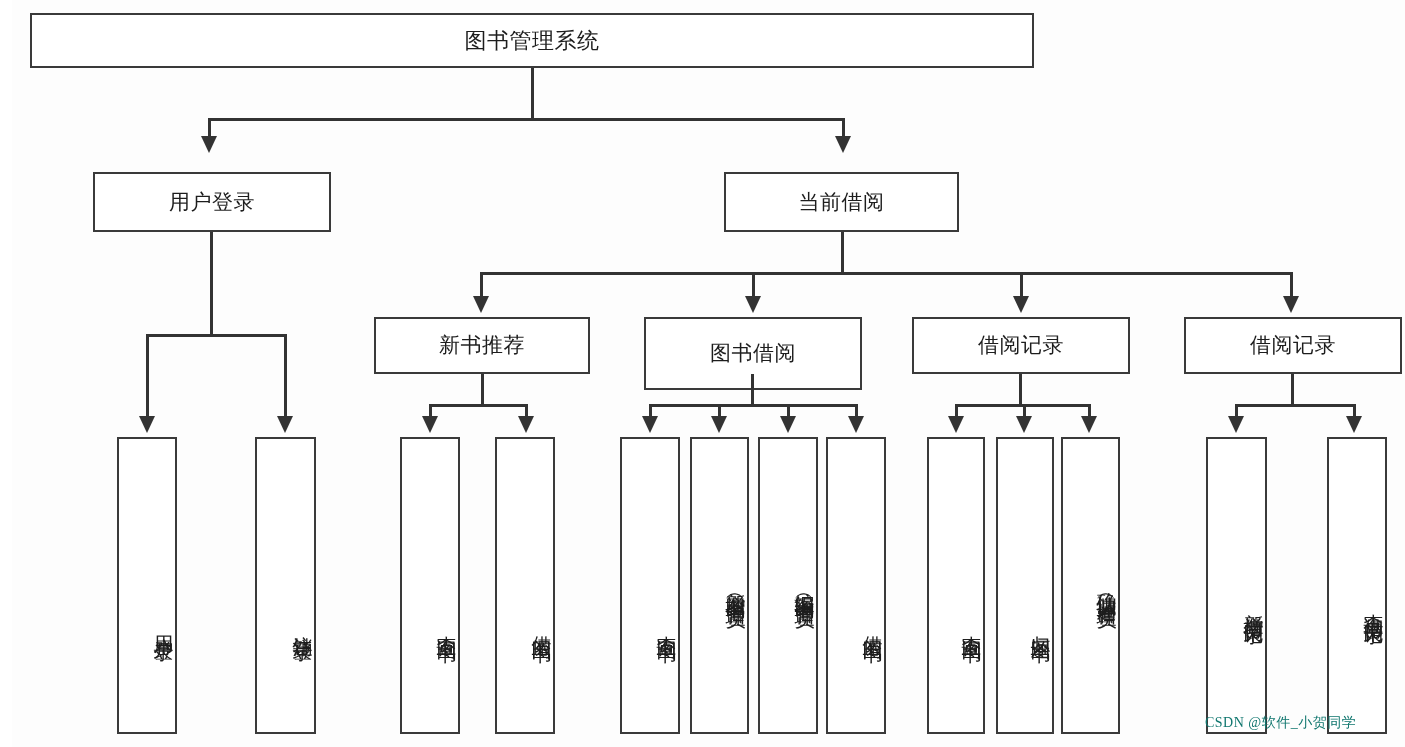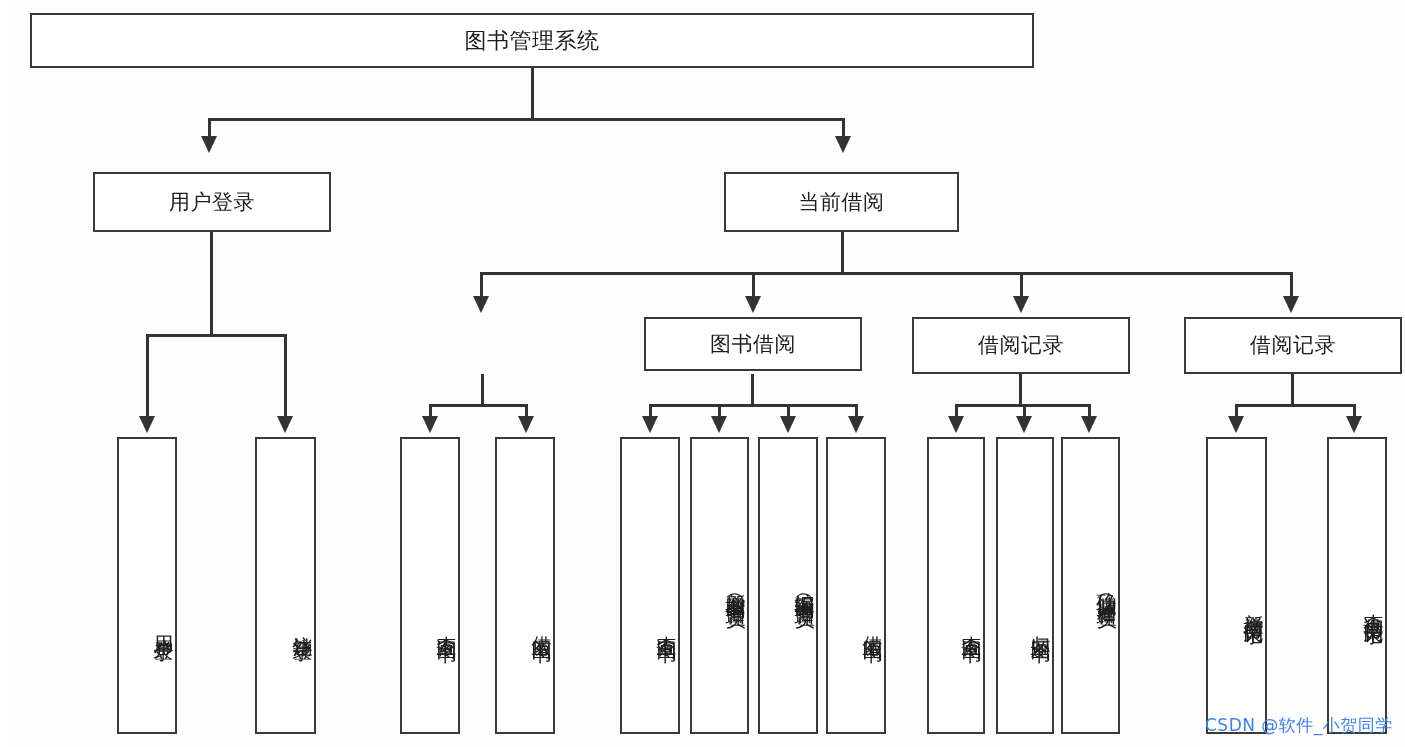--- a/index.html
+++ b/index.html
@@ -61,24 +61,25 @@
   .arrow {
     position: absolute;
     width: 0;
     height: 0;
     border-left: 8px solid transparent;
     border-right: 8px solid transparent;
     border-top: 17px solid #333333;
   }
   .watermark {
     position: absolute;
-    color: #3b82f6;
-    font-size: 17px;
+    color: #0f766e;
+    font-size: 14px;
     white-space: nowrap;
     letter-spacing: 0.5px;
+    font-family: Liberation Serif, serif;
   }
 </style>
 </head>
 <body>
 
 <div id="canvas">
 
   <div class="node h root" style="left:18px; top:13px; width:1004px; height:55px;">
     <span>图书管理系统</span>
   </div>
@@ -109,21 +110,24 @@
   <div class="edge h" style="left:468px; top:272px; width:812px; height:2.5px;"></div>
   <div class="edge v" style="left:468px; top:272px; width:2.5px; height:26px;"></div>
   <div class="edge v" style="left:740px; top:272px; width:2.5px; height:26px;"></div>
   <div class="edge v" style="left:1008px; top:272px; width:2.5px; height:26px;"></div>
   <div class="edge v" style="left:1278px; top:272px; width:2.5px; height:26px;"></div>
   <div class="arrow" style="left:461px; top:296px;"></div>
   <div class="arrow" style="left:733px; top:296px;"></div>
   <div class="arrow" style="left:1001px; top:296px;"></div>
   <div class="arrow" style="left:1271px; top:296px;"></div>
 
-  <div class="node h" style="left:632px; top:317px; width:218px; height:54px;">
+  <div class="node h" style="left:362px; top:317px; width:216px; height:57px;">
+    <span>新书推荐</span>
+  </div>
+  <div class="node h" style="left:632px; top:317px; width:218px; height:73px;">
     <span>图书借阅</span>
   </div>
   <div class="node h" style="left:900px; top:317px; width:218px; height:57px;">
     <span>借阅记录</span>
   </div>
   <div class="node h" style="left:1172px; top:317px; width:218px; height:57px;font-family:Liberation Serif, serif;">
     <span>借阅记录</span>
   </div>
 
   <div class="edge v" style="left:469px; top:374px; width:2.5px; height:32px;"></div>

